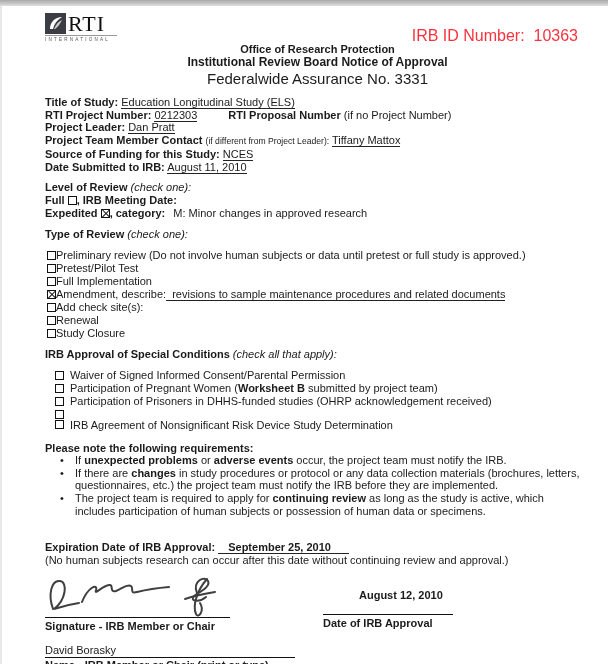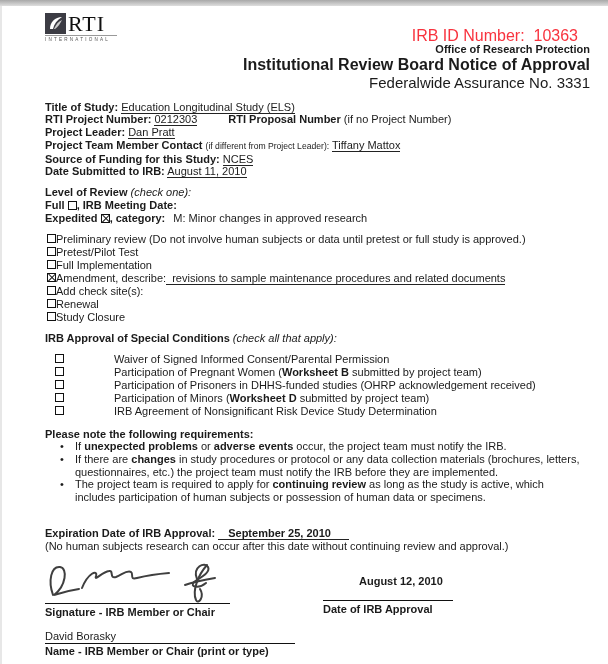--- a/index.html
+++ b/index.html
@@ -20,23 +20,23 @@
   
   .logo { margin-top:7px; width:72px; }
   .logo-row { display:flex; align-items:flex-start; }
   .logo-mark { width:21px; height:21px; background:#3c3c44; display:inline-block; position:relative; }
   .logo-mark svg { position:absolute; left:2px; top:2px; }
   .logo-text { font-family:"Liberation Serif", serif; font-size:22px; line-height:21px; letter-spacing:1px; color:#111; margin-left:2px; }
   .logo-sub { font-size:4.6px; letter-spacing:2.2px; color:#555; border-top:1px solid #999; margin-top:1px; padding-top:1px; white-space:nowrap; }
 
   .irbid { position:absolute; right:30px; top:27px; font-size:16px; }
 
-  .hdr { text-align:right; margin-top:1px; line-height:1.16; }
+  .hdr { text-align:center; margin-top:1px; line-height:1.16; }
   .hdr-1 { font-weight:bold; font-size:11px; }
-  .hdr-2 { font-weight:bold; font-size:16px; }
+  .hdr-2 { font-weight:bold; font-size:12px; }
   .hdr-3 { font-size:15px; }
 
   .fields { margin-top:9px; }
   .frow { line-height:12.7px; }
   .small-note { font-size:8.6px; }
   .gap28 { margin-left:28px; }
 
   .sect { margin-top:8px; }
   .sect .row { line-height:13px; }
 
@@ -46,21 +46,21 @@
   }
   .cb[data-checked="true"]::before, .cb[data-checked="true"]::after {
     content:""; position:absolute; left:-1px; top:3px; width:10px; height:1.3px; background:#111;
   }
   .cb[data-checked="true"]::before { transform:rotate(45deg); }
   .cb[data-checked="true"]::after  { transform:rotate(-45deg); }
 
   .cklist { margin-top:8px; }
   .ckitem { display:flex; align-items:flex-start; line-height:13px; margin-left:2px; }
   .ckitem .cb { margin-top:1.5px; }
-  .sp .ckitem { margin-left:10px;gap:44px; }
+  .sp .ckitem { margin-left:10px; }
   .sp .ckitem .lbl { margin-left:6px; }
 
   .notes { margin-top:10px; }
   .bullet-row { display:flex; margin-left:15px; line-height:12.8px; }
   .bullet-glyph { width:15px; flex:0 0 auto; }
   .bullet-text { width:505px; }
 
   .exp { margin-top:23px; line-height:13px; }
   .exp-val { border-bottom:1px solid #222; padding:0 18px 0 10px; font-weight:bold; }
 
@@ -153,20 +153,24 @@
         <span class="cb" data-checked="false"></span><span class="b">, IRB Meeting Date:</span>
       </div>
       <div class="row">
         <span class="b">Expedited</span>
         <span class="cb" data-checked="true"></span><span class="b">, category:</span>
         <span style="margin-left:5px">M: Minor changes in approved research</span>
       </div>
     </div>
 
     <div class="sect">
+      <div class="row">
+        <span class="b">Type of Review</span>
+        <span class="i">(check one):</span>
+      </div>
       <div class="cklist">
         <div class="ckitem">
           <span class="cb" data-checked="false"></span>
             <span class="lbl">Preliminary review (Do not involve human subjects or data until pretest or full study is approved.)</span>
         </div>
         <div class="ckitem">
           <span class="cb" data-checked="false"></span>
             <span class="lbl">Pretest/Pilot Test</span>
         </div>
         <div class="ckitem">
@@ -205,21 +209,20 @@
         <div class="ckitem">
           <span class="cb" data-checked="false"></span>
             <span class="lbl"><span>Participation of Pregnant Women (</span><span class="b">Worksheet B</span><span> submitted by project team)</span></span>
         </div>
         <div class="ckitem">
           <span class="cb" data-checked="false"></span>
             <span class="lbl"><span>Participation of Prisoners in DHHS-funded studies (OHRP acknowledgement received)</span><span class="b"></span><span></span></span>
         </div>
         <div class="ckitem">
           <span class="cb" data-checked="false"></span>
-            <span class="lbl"><span>Participation of Minors (</span><span class="b">Worksheet D</span><span> submitted by project team)</span></span>
         </div>
         <div class="ckitem">
           <span class="cb" data-checked="false"></span>
             <span class="lbl"><span>IRB Agreement of Nonsignificant Risk Device Study Determination</span><span class="b"></span><span></span></span>
         </div>
       </div>
     </div>
 
     <div class="notes">
       <div class="b">Please note the following requirements:</div>

